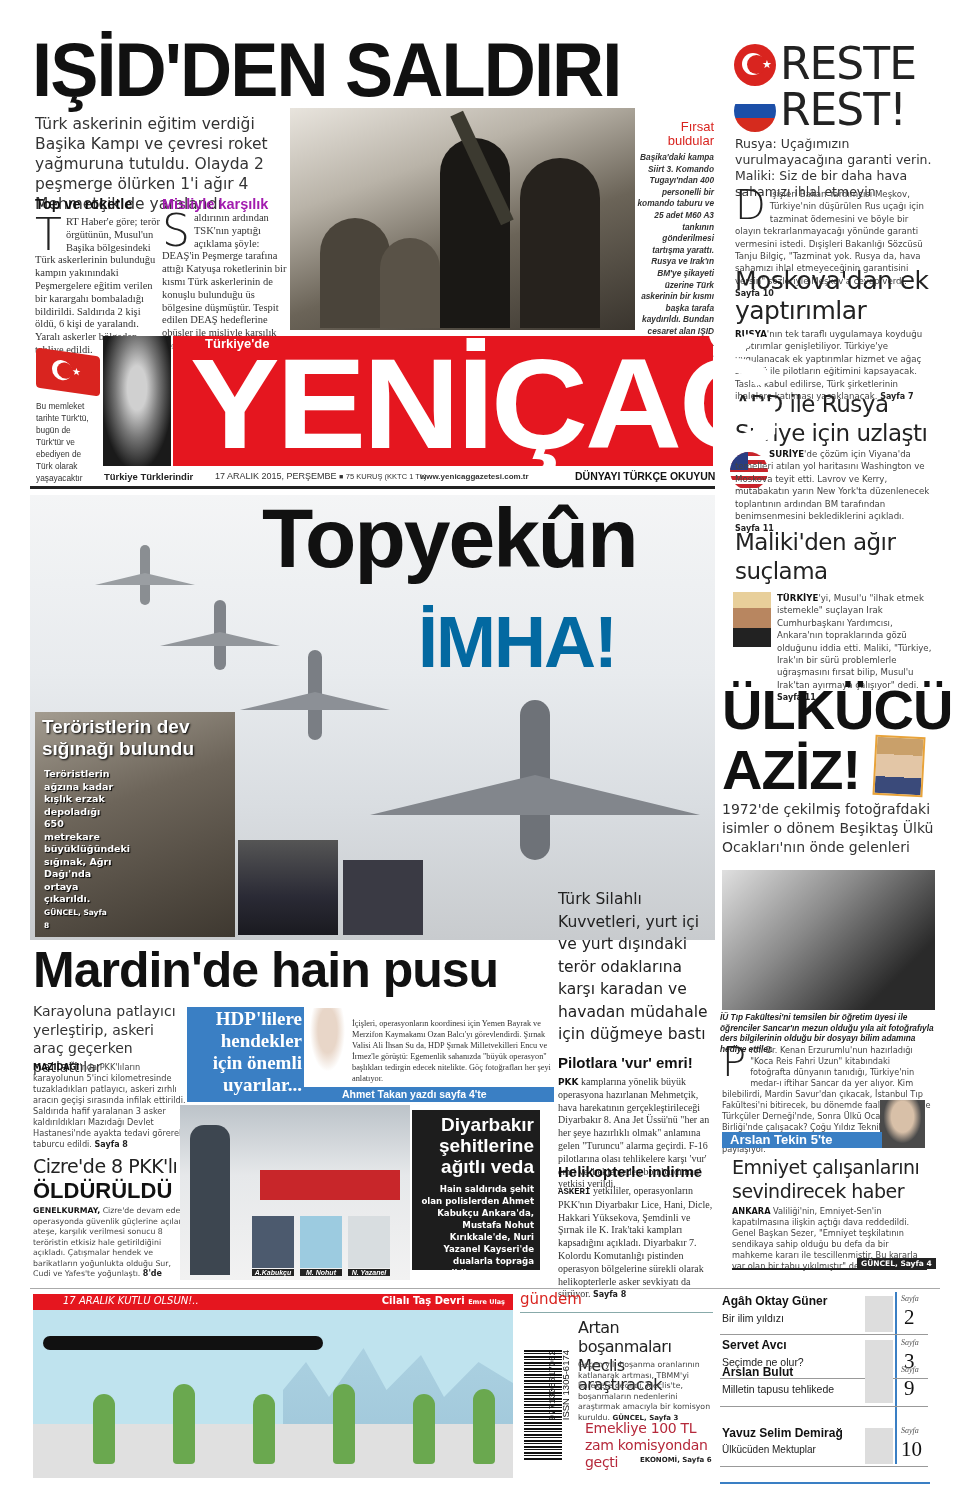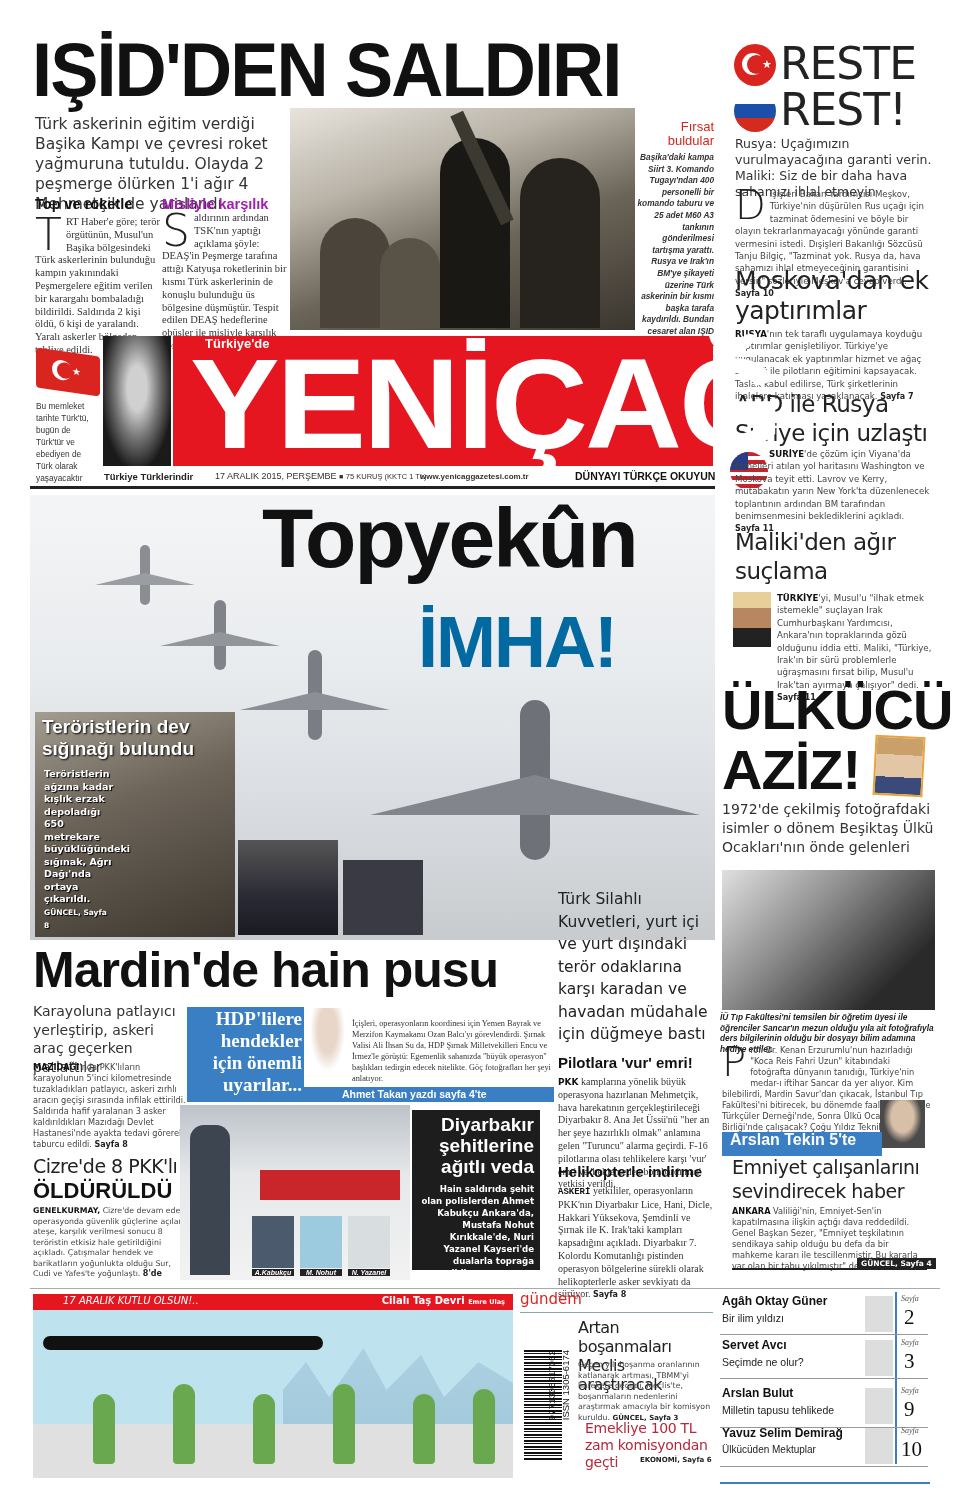--- a/index.html
+++ b/index.html
@@ -152,21 +152,21 @@
 <div class="abs cond bold" style="left:722px;top:680px;font-size:56px;line-height:60px;color:#111;letter-spacing:-1px">ÜLKÜCÜ</div>
 <div class="abs cond bold" style="left:722px;top:740px;font-size:56px;line-height:60px;color:#111;letter-spacing:-1px">AZİZ!</div>
 <div class="abs photo" style="left:874px;top:736px;width:50px;height:60px;border:2px solid #e8a33a;background:linear-gradient(#c9a06a 0 30%,#e3c6a6 30% 70%,#3a4a7a 70%);transform:rotate(3deg)"></div>
 <div class="abs" style="left:722px;top:800px;width:215px;font-size:14px;line-height:19px;color:#333">1972'de çekilmiş fotoğrafdaki isimler o dönem Beşiktaş Ülkü Ocakları'nın önde gelenleri</div>
 <div class="abs photo" style="left:722px;top:870px;width:213px;height:140px;background:linear-gradient(135deg,#e0e0e0 0%,#8a8a8a 40%,#2a2a2a 80%)"></div>
 <div class="abs" style="left:720px;top:1012px;width:215px;font-family:'Liberation Sans',sans-serif;font-style:italic;font-weight:bold;font-size:8.3px;line-height:10.5px;color:#222">İÜ Tıp Fakültesi'ni temsilen bir öğretim üyesi ile öğrenciler Sancar'ın mezun olduğu yıla ait fotoğrafıyla ders bilgilerinin olduğu bir dosyayı bilim adamına hediye ettiler.</div>
 <div class="abs body-sans" style="left:722px;top:1045px;width:210px;font-size:8.2px;line-height:11px">
   <span class="dropcap" style="font-size:40px;line-height:34px">P</span><span>rof. Dr. Kenan Erzurumlu'nun hazırladığı "Koca Reis Fahri Uzun" kitabındaki fotoğrafta dünyanın tanıdığı, Türkiye'nin medar-ı iftihar Sancar da yer alıyor. Kim bilebilirdi, Mardin Savur'dan çıkacak, İstanbul Tıp Fakültesi'ni bitirecek, bu dönemde faal olarak önce Türkçüler Derneği'nde, Sonra Ülkü Ocakları Birliği'nde çalışacak? Çoğu Yıldız Teknik Üniversitesi'nde okuyor ve yine çoğu aynı evi paylaşıyor.</span>
 </div>
 <div class="abs photo" style="left:880px;top:1100px;width:45px;height:48px;background:radial-gradient(ellipse at 50% 35%,#d8c0a8 0 35%,#4a4a4a 60%)"></div>
-<div class="abs" style="left:722px;top:1132px;width:160px;height:24px;background:#3a7fc4;color:#fff;font-family:'Liberation Sans',sans-serif;font-weight:bold;font-size:16px;line-height:16px;padding-left:8px">
+<div class="abs" style="left:722px;top:1132px;width:160px;height:16px;background:#3a7fc4;color:#fff;font-family:'Liberation Sans',sans-serif;font-weight:bold;font-size:13px;line-height:16px;padding-left:8px">
   <span>Arslan Tekin 5'te</span>
 </div>
 
 <div class="abs hl-light" style="left:732px;top:1155px;width:205px;font-size:19px;line-height:24px">Emniyet çalışanlarını sevindirecek haber</div>
 <div class="abs body-sans" style="left:732px;top:1206px;width:195px;font-size:8.2px;line-height:11px">
   <span class="lead">ANKARA</span><span> Valiliği'nin, Emniyet-Sen'in kapatılmasına ilişkin açtığı dava reddedildi. Genel Başkan Sezer, "Emniyet teşkilatının sendikaya sahip olduğu bu defa da bir mahkeme kararı ile tescillenmiştir. Bu kararla var olan bir tabu yıkılmıştır" dedi.</span>
 </div>
 <div class="abs" style="left:732px;top:1268px;width:195px;height:2px;background:#222"></div>
 <div class="abs" style="left:857px;top:1258px;background:#222;color:#fff;font-size:7.5px;font-weight:bold;padding:1px 4px">GÜNCEL, Sayfa 4</div>
 
@@ -254,21 +254,21 @@
     <div class="abs" style="left:181px;top:2px;font-size:8px;font-style:italic;font-family:'Liberation Serif',serif;color:#555">Sayfa</div>
     <div class="abs serif" style="left:184px;top:13px;font-size:21px;color:#111">2</div>
   </div>
   <div class="abs" style="left:0;top:44px;width:208px;height:43px;border-bottom:1px solid #999">
     <div class="abs cond bold" style="left:2px;top:2px;font-size:12px;color:#111">Servet Avcı</div>
     <div class="abs" style="left:2px;top:20px;font-size:10.5px;font-family:'Liberation Sans',sans-serif;color:#222">Seçimde ne olur?</div>
     <div class="abs photo" style="left:145px;top:4px;width:28px;height:36px;background:#ddd"></div>
     <div class="abs" style="left:181px;top:2px;font-size:8px;font-style:italic;font-family:'Liberation Serif',serif;color:#555">Sayfa</div>
     <div class="abs serif" style="left:184px;top:13px;font-size:21px;color:#111">3</div>
   </div>
-  <div class="abs" style="left:0;top:92px;width:208px;height:44px;border-bottom:1px solid #999">
+  <div class="abs" style="left:0;top:71px;width:208px;height:44px;border-bottom:1px solid #999">
     <div class="abs cond bold" style="left:2px;top:2px;font-size:12px;color:#111">Arslan Bulut</div>
     <div class="abs" style="left:2px;top:20px;font-size:10.5px;font-family:'Liberation Sans',sans-serif;color:#222">Milletin tapusu tehlikede</div>
     <div class="abs photo" style="left:145px;top:4px;width:28px;height:36px;background:#ddd"></div>
     <div class="abs" style="left:181px;top:2px;font-size:8px;font-style:italic;font-family:'Liberation Serif',serif;color:#555">Sayfa</div>
     <div class="abs serif" style="left:184px;top:13px;font-size:21px;color:#111">9</div>
   </div>
   <div class="abs" style="left:0;top:132px;width:208px;height:43px;border-bottom:1px solid #999">
     <div class="abs cond bold" style="left:2px;top:2px;font-size:12px;color:#111">Yavuz Selim Demirağ</div>
     <div class="abs" style="left:2px;top:20px;font-size:10px;font-family:Liberation Sans, sans-serif;color:#222">Ülkücüden Mektuplar</div>
     <div class="abs photo" style="left:145px;top:4px;width:28px;height:36px;background:#ddd"></div>

